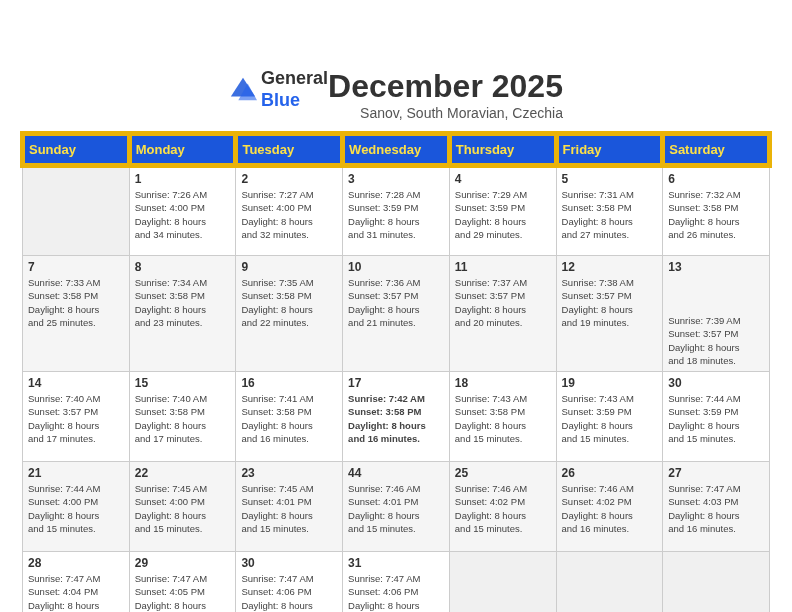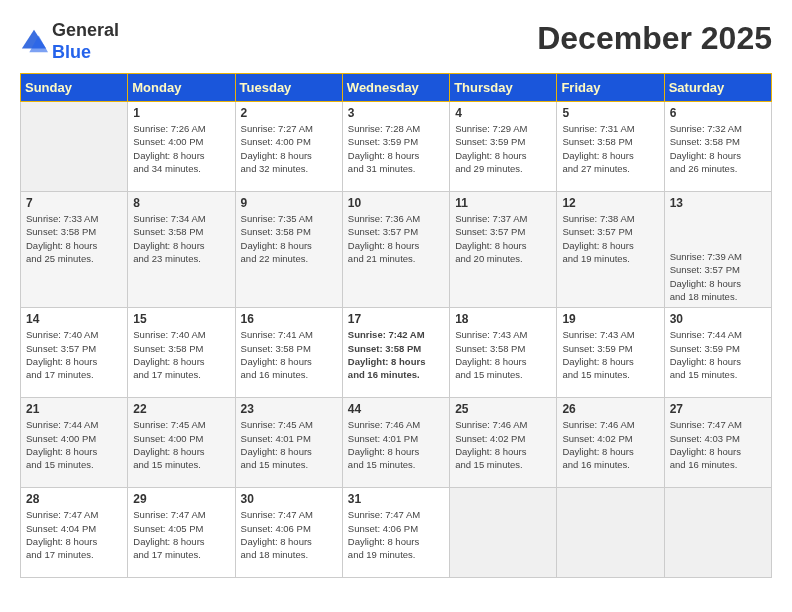--- a/index.html
+++ b/index.html
@@ -6,22 +6,23 @@
     body {
       font-family: Arial, sans-serif;
       background: #fff;
       width: 792px;
       min-height: 612px;
       padding: 20px;
     }
     .header {
       display: flex;
       align-items: flex-start;
-      justify-content: space-between;
+      justify-content: center;
       margin-bottom: 10px;
+      margin-top: 48px;
     }
     .logo {
       display: flex;
       align-items: center;
       gap: 4px;
     }
     .logo-text {
       font-size: 18px;
       font-weight: bold;
       line-height: 1.2;
@@ -44,26 +45,26 @@
       font-size: 14px;
       color: #555;
     }
     table {
       width: 100%;
       border-collapse: collapse;
       table-layout: fixed;
     }
     thead tr th {
       background: #1a56db;
-      color: #fef9c3;
+      color: #fde047;
       font-size: 13px;
       font-weight: bold;
       padding: 6px 4px;
       text-align: left;
-      border: 1px solid #eab308;
+      border: 5px solid #eab308;
     }
     tbody tr td {
       vertical-align: top;
       border: 1px solid #ccc;
       padding: 4px 5px;
       font-size: 10px;
       color: #333;
       min-height: 80px;
       height: 90px;
     }
@@ -101,20 +102,21 @@
       <polygon points="15,2 28,22 2,22" fill="#1a56db" opacity="0.85"></polygon>
       <polygon points="20,8 30,26 10,26" fill="#2563eb" opacity="0.6"></polygon>
     </svg>
     <div class="logo-text">
       <span class="logo-general">General</span><br>
       <span class="logo-blue">Blue</span>
     </div>
   </div>
   <div class="title-section">
     <div class="cal-title">December 2025</div>
+    <div class="cal-subtitle">Sanov, South Moravian, Czechia</div>
   </div>
 </div>
 
 <table>
   <thead>
     <tr>
     <th>Sunday</th>
         <th>Monday</th>
         <th>Tuesday</th>
         <th>Wednesday</th>

